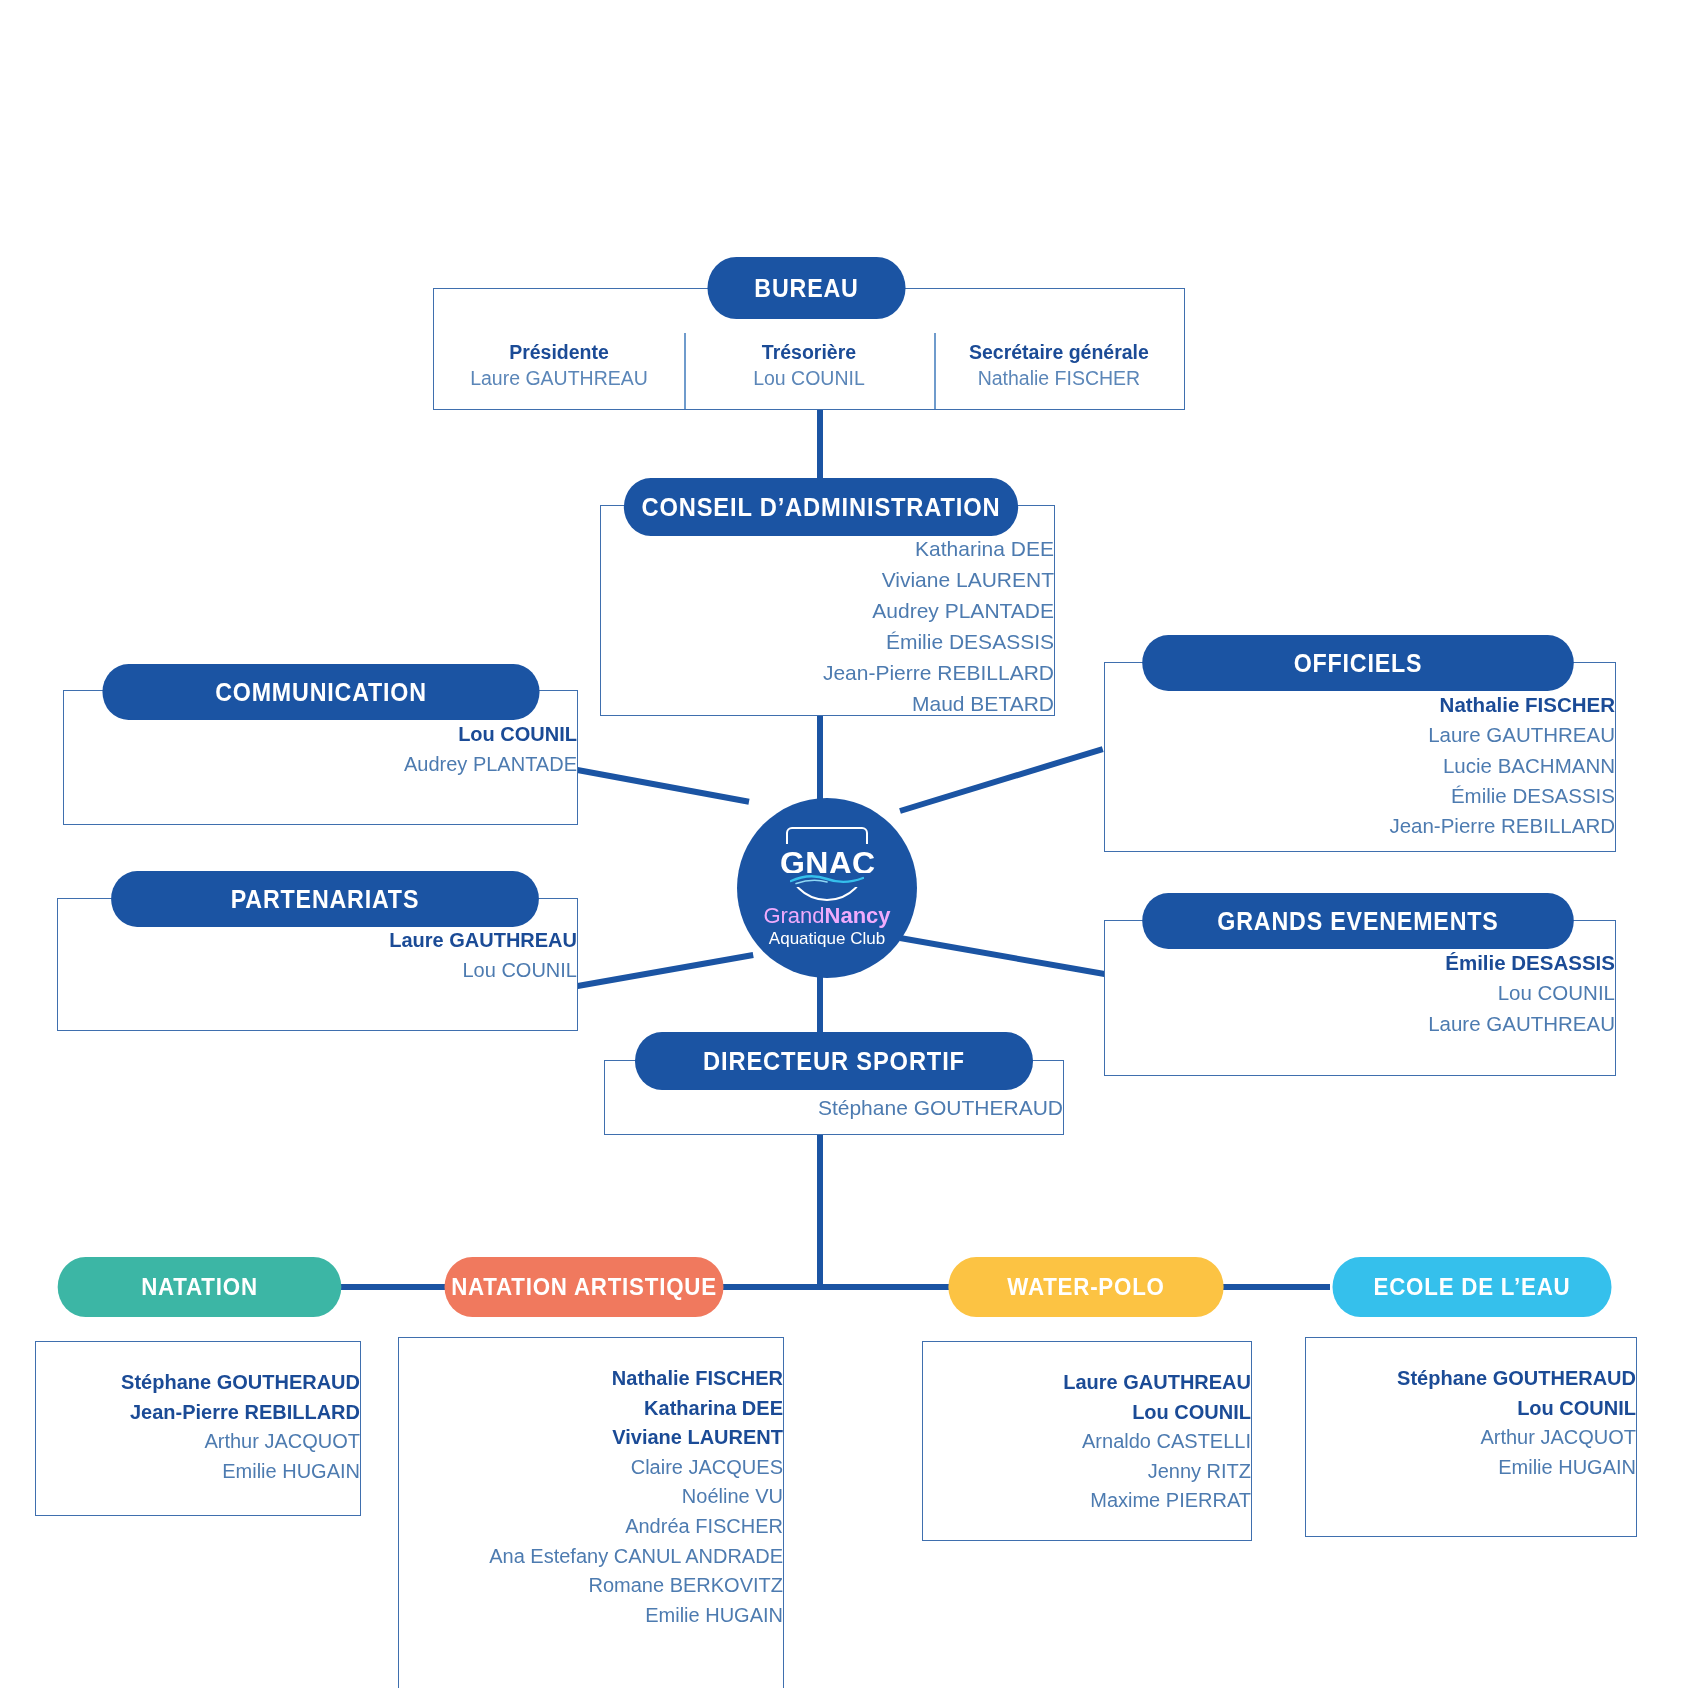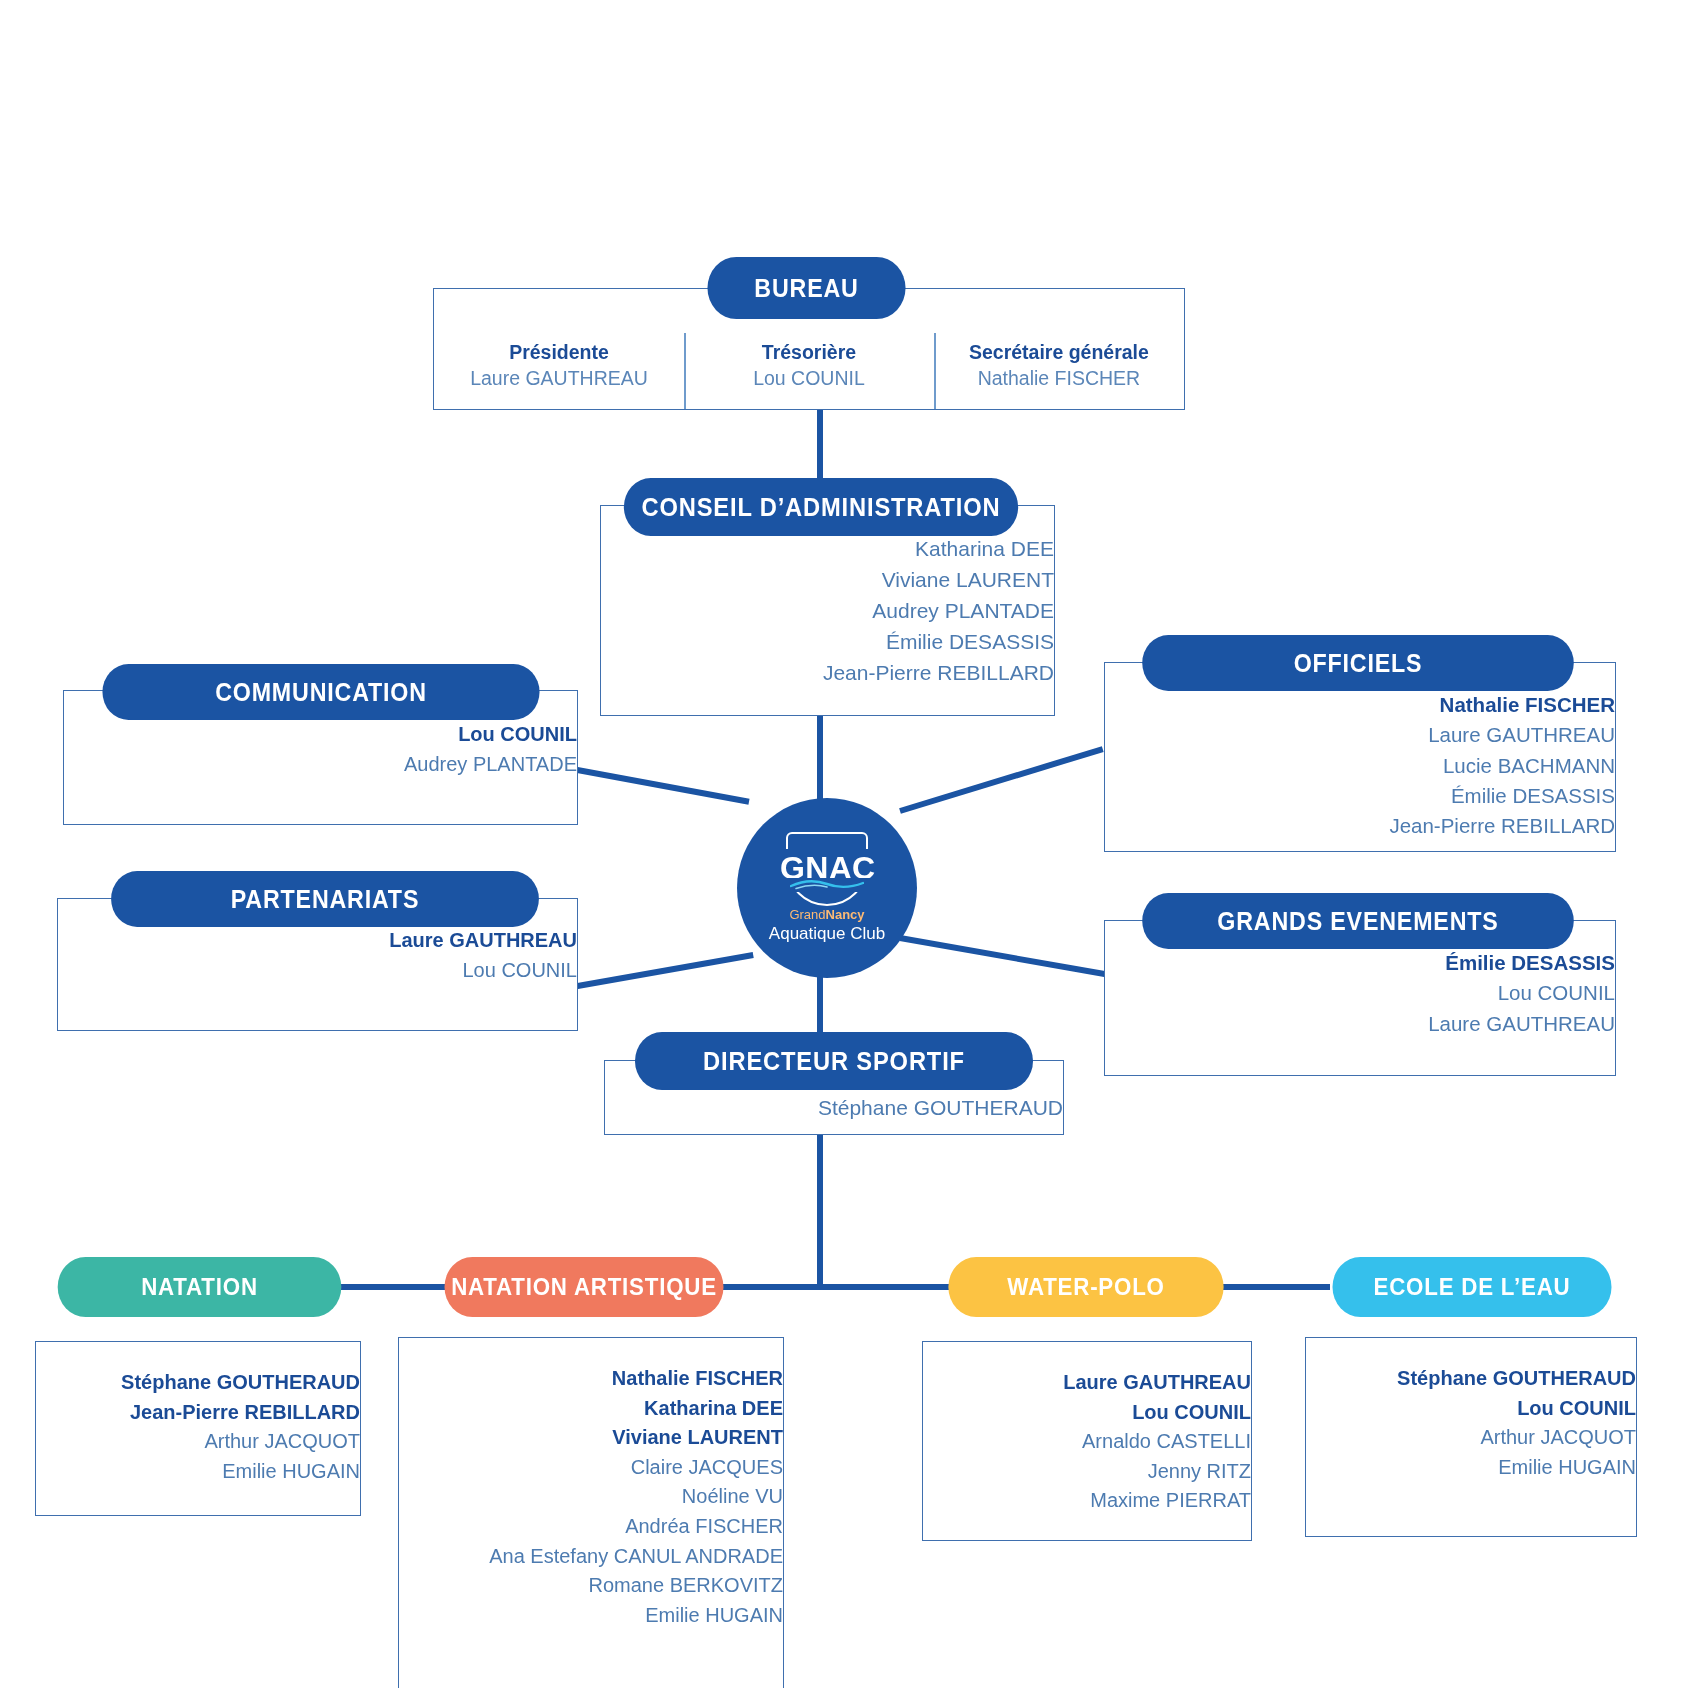--- a/index.html
+++ b/index.html
@@ -120,21 +120,21 @@
     position:absolute;left:-6px;right:-6px;top:17px;
     text-align:center;color:#fff;
     font-size:32px;font-weight:700;letter-spacing:.01em;
     background:#1b54a3;padding:1px 0 2px;
   }
   #logo .shield .wave{
     position:absolute;left:-12px;right:-12px;top:46px;height:14px;
     background:#1b54a3;display:flex;align-items:center;justify-content:center;
   }
   #logo .shield .wave svg{display:block;}
-  #logo .l1{color:#fdba74;font-size:13px;line-height:1.15;font-weight:400;}
+  #logo .l1{color:#f0abfc;font-size:22px;line-height:1.15;font-weight:400;}
   #logo .l1 b{font-weight:700;}
   #logo .l2{color:#fff;font-size:17px;line-height:1.25;font-weight:400;}
 
   
   #ds-pill{left:620px;top:1032px;width:428px;height:58px;font-size:25.5px;}
   #ds-panel{left:604px;top:1060px;width:460px;height:75px;}
   #ds-panel .names{top:31px;}
   #ds-panel .nm{font-size:21px;}
 
   
@@ -183,20 +183,21 @@
   <div class="pill" id="ca-pill">
     <span>CONSEIL D’ADMINISTRATION</span>
   </div>
   <div class="panel" id="ca-panel">
     <div class="names">
       <div class="nm">Katharina DEE</div>
       <div class="nm">Viviane LAURENT</div>
       <div class="nm">Audrey PLANTADE</div>
       <div class="nm">Émilie DESASSIS</div>
       <div class="nm">Jean-Pierre REBILLARD</div>
+      <div class="nm">Maud BETARD</div>
     </div>
   </div>
 
   <div class="line" style="left:817px;top:716px;width:6px;height:86px;"></div>
 
   <div class="pill" id="com-pill">
     <span>COMMUNICATION</span>
   </div>
   <div class="panel" id="com-panel">
     <div class="names">

